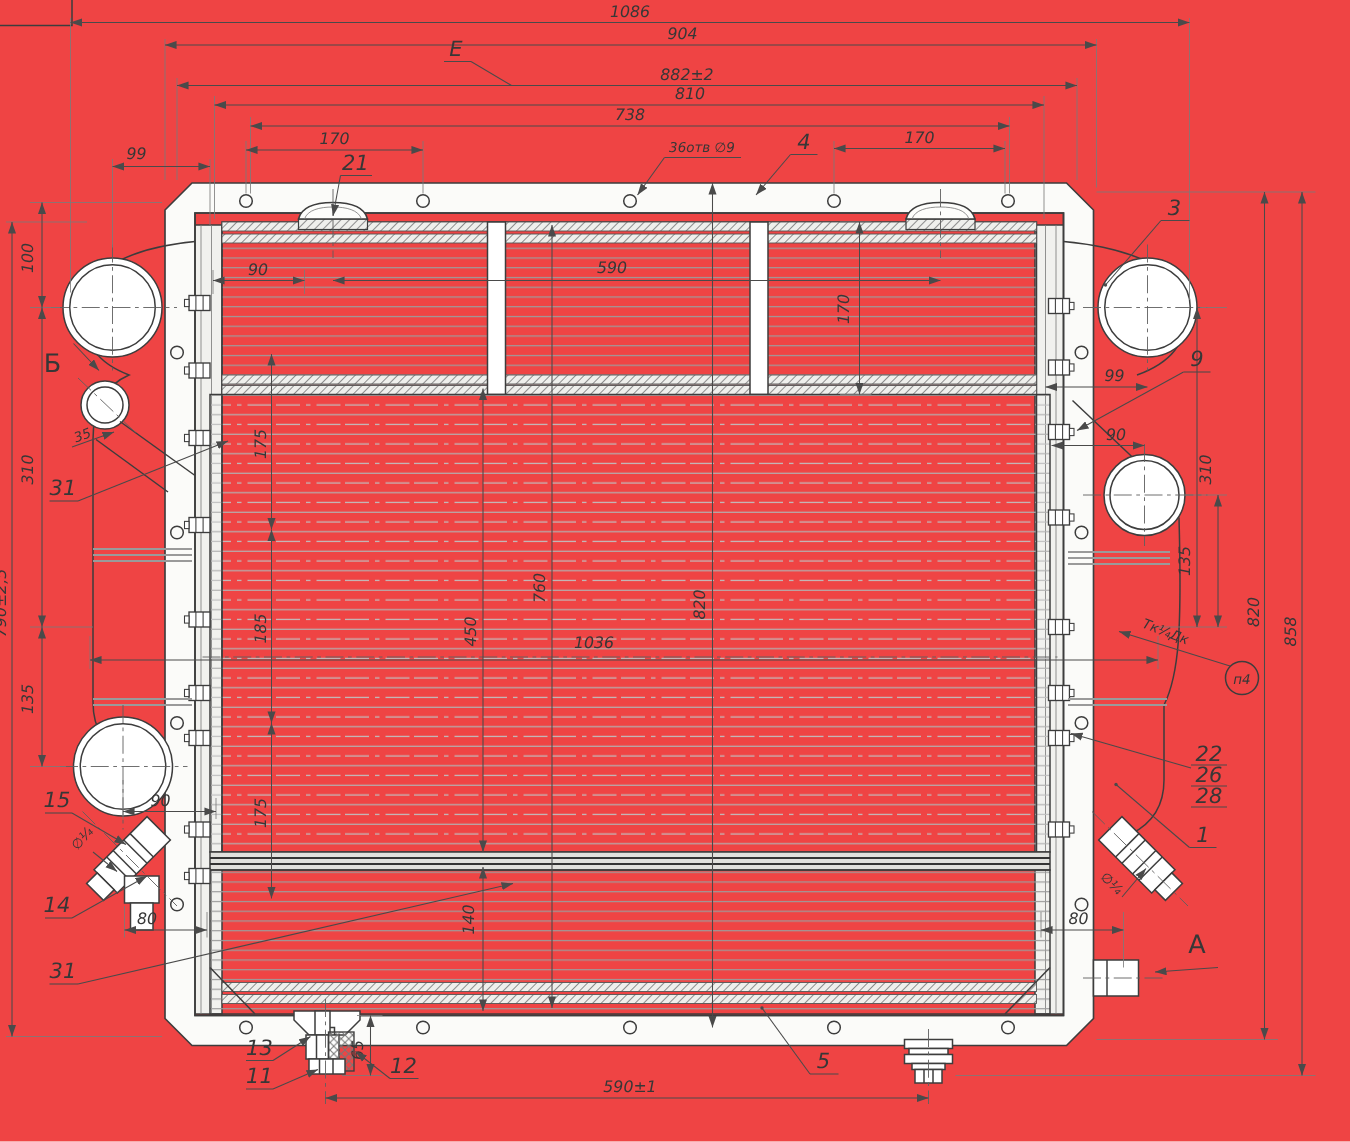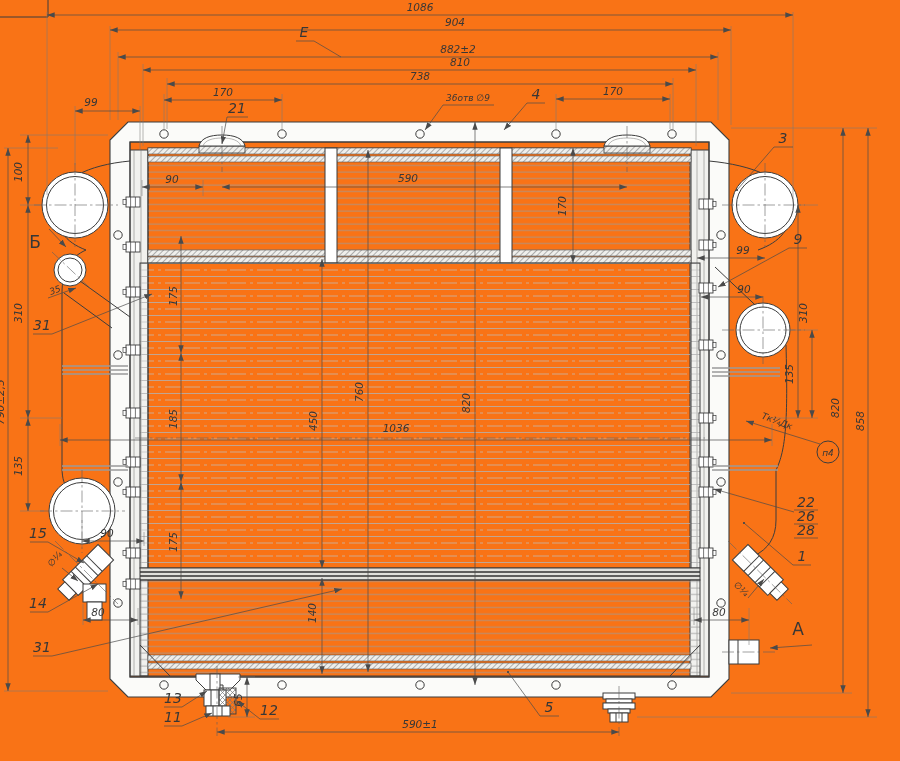--- a/index.html
+++ b/index.html
@@ -1,16 +1,16 @@
 <!DOCTYPE html>
 <html><head>
 <meta charset="utf-8">
 <style>
   html,body{margin:0;padding:0;background:#fff;}
-  .stage{position:relative;width:900px;height:761px;background:#f97316;overflow:hidden;}
+  .stage{position:relative;width:900px;height:761px;background:#ef4444;overflow:hidden;}
   svg text{font-family:"DejaVu Sans",sans-serif;fill:#373737;}
   .t  {font-size:10.5px;font-style:italic;text-anchor:middle;}
   .ts {font-size:9px;font-style:italic;text-anchor:middle;}
   .tc {font-size:14px;font-style:italic;text-anchor:middle;}
   .tv {font-size:17px;text-anchor:middle;}
   .s  {stroke:#3d3d3d;fill:none;stroke-width:1;}
   .sf {stroke:#3d3d3d;fill:#fdfdfb;stroke-width:1;}
   .sw {stroke:#3d3d3d;fill:#ffffff;stroke-width:1;}
   .thin{stroke:#7b7b7b;stroke-width:.55;fill:none;}
   .rib {stroke:#9a9a9a;stroke-width:1.4;fill:none;}

